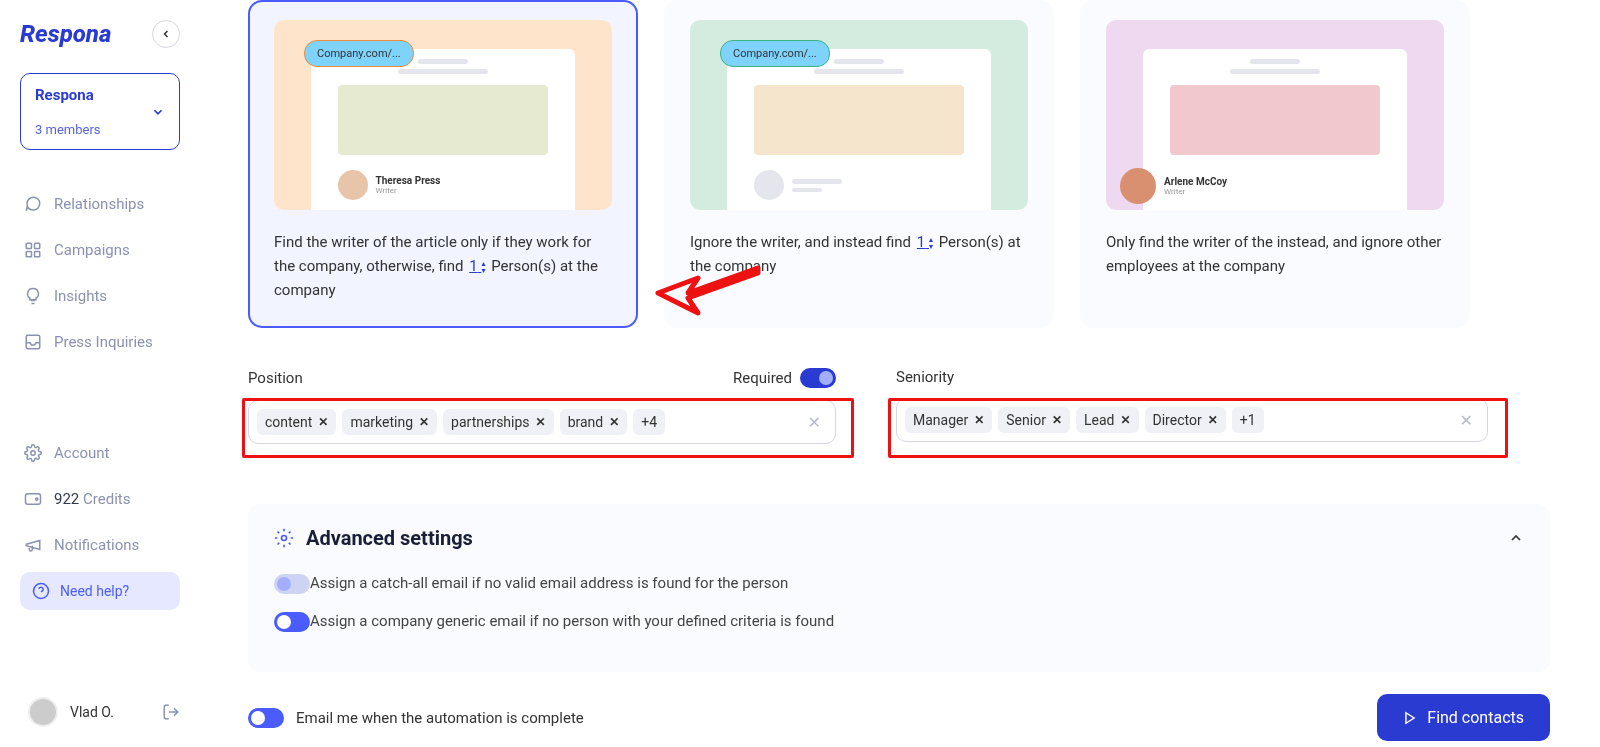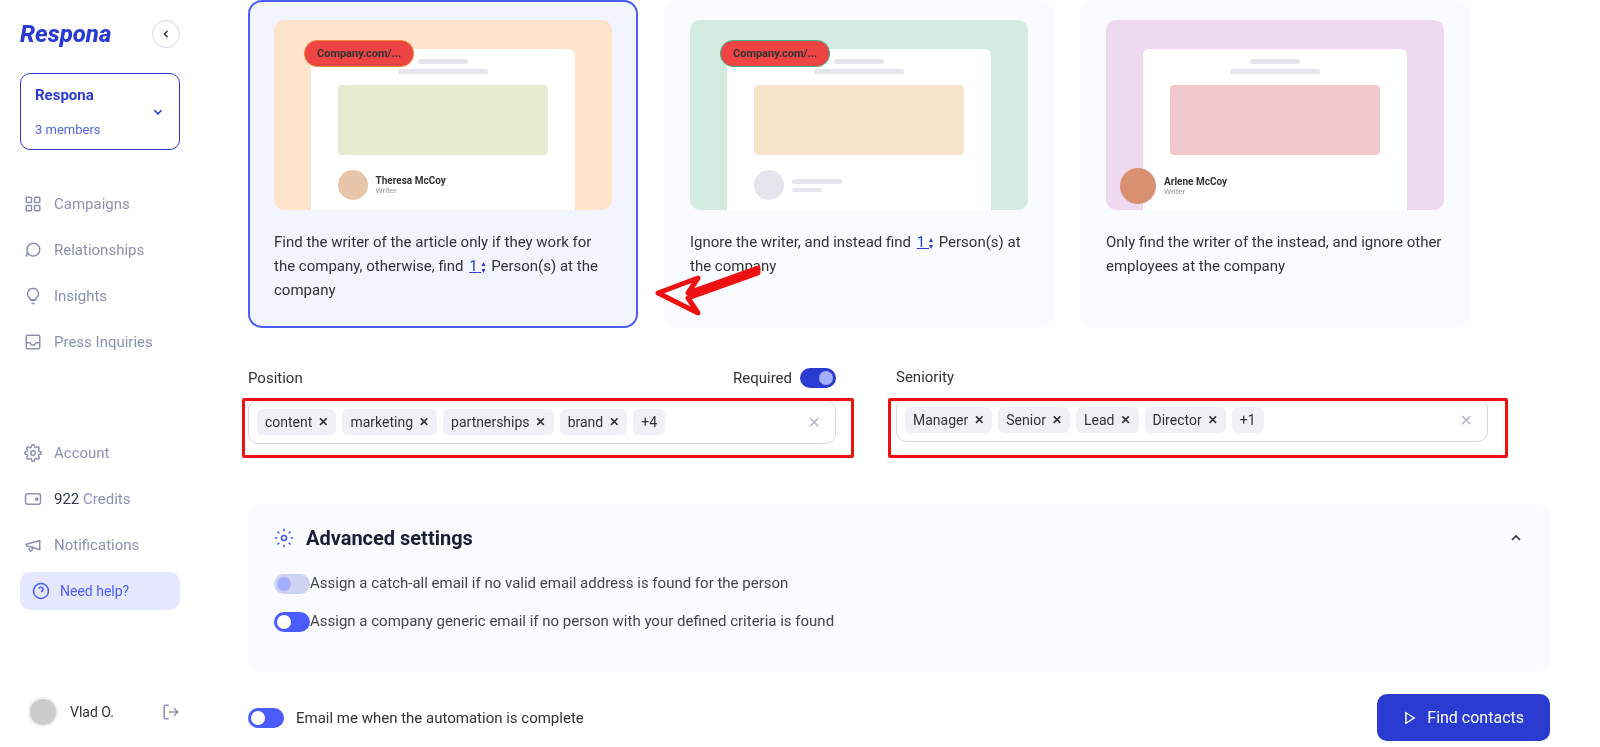--- a/index.html
+++ b/index.html
@@ -34,21 +34,21 @@
 .mini-page::after{content:"";position:absolute;top:20px;left:50%;transform:translateX(-50%);width:90px;height:5px;background:#e5e6ed;border-radius:3px}
 .mini-img{position:absolute;top:36px;left:10%;right:10%;height:70px;border-radius:4px}
 .c1 .mini-img{background:#e6ead0}
 .c2 .mini-img{background:#f4e5cc}
 .c3 .mini-img{background:#f2c8cf}
 .mini-auth{position:absolute;bottom:10px;left:10%;display:flex;align-items:center;gap:8px}
 .mini-av{width:30px;height:30px;border-radius:50%;background:#e8c4a8}
 .mini-name{font-size:10px;font-weight:700;color:#333}
 .mini-role{font-size:8px;color:#999}
 .c2 .mini-av{background:#e5e6ed}
-.url-tag{position:absolute;top:20px;left:30px;background:#ef4444;border-radius:13px;padding:6px 12px;font-size:11px;font-weight:700;z-index:2}
+.url-tag{position:absolute;top:20px;left:30px;background:#7dd3fc;border-radius:13px;padding:6px 12px;font-size:11px;font-weight:400;z-index:2}
 .c1 .url-tag{border:1.5px solid #f08c3a;color:#333}
 .c2 .url-tag{border:1.5px solid #3db388;color:#333}
 .card-text{font-size:15px;color:#333;line-height:1.6}
 .card-text .num-sel{color:#2a3bd1;text-decoration:underline;padding:0 2px}
 .arrow-svg{position:absolute;left:395px;top:253px;width:120px;height:70px}
 .filters{display:flex;gap:60px;align-items:flex-start}
 .filter-col{position:relative}
 .filter-head{display:flex;align-items:center;justify-content:space-between;margin-bottom:12px}
 .filter-label{font-size:15px;color:#333}
 .req-row{display:flex;align-items:center;gap:8px}
@@ -100,32 +100,32 @@
       <div class="ws-name">Respona</div>
       <div class="ws-sub">3 members</div>
     </div>
     <svg width="14" height="14" viewBox="0 0 24 24" fill="none" stroke="#2a3bd1" stroke-width="3">
         <path d="M6 9l6 6 6-6"></path>
       </svg>
   </div>
 
   <div class="nav-item">
     <svg viewBox="0 0 24 24" fill="none" stroke="currentColor" stroke-width="2">
+        <path d="M21 11.5a8.38 8.38 0 01-9 8.4 8.5 8.5 0 01-7.6-4.7L3 21l1.9-5.7a8.38 8.38 0 01-.9-3.8 8.5 8.5 0 018.5-8.5 8.38 8.38 0 018.5 8.5z"></path>
+      </svg>
+    <span>Relationships</span>
+  </div>
+  <div class="nav-item">
+    <svg viewBox="0 0 24 24" fill="none" stroke="currentColor" stroke-width="2">
         <rect x="3" y="3" width="7" height="7" rx="1"></rect>
         <rect x="14" y="3" width="7" height="7" rx="1"></rect>
         <rect x="3" y="14" width="7" height="7" rx="1"></rect>
         <rect x="14" y="14" width="7" height="7" rx="1"></rect>
       </svg>
     <span>Campaigns</span>
-  </div>
-  <div class="nav-item">
-    <svg viewBox="0 0 24 24" fill="none" stroke="currentColor" stroke-width="2">
-        <path d="M21 11.5a8.38 8.38 0 01-9 8.4 8.5 8.5 0 01-7.6-4.7L3 21l1.9-5.7a8.38 8.38 0 01-.9-3.8 8.5 8.5 0 018.5-8.5 8.38 8.38 0 018.5 8.5z"></path>
-      </svg>
-    <span>Relationships</span>
   </div>
   <div class="nav-item">
     <svg viewBox="0 0 24 24" fill="none" stroke="currentColor" stroke-width="2">
         <path d="M9 18h6M10 22h4M12 2a7 7 0 00-4 12.9V17h8v-2.1A7 7 0 0012 2z"></path>
       </svg>
     <span>Insights</span>
   </div>
   <div class="nav-item">
     <svg viewBox="0 0 24 24" fill="none" stroke="currentColor" stroke-width="2">
         <rect x="3" y="3" width="18" height="18" rx="2"></rect>
@@ -180,21 +180,21 @@
   <div class="cards">
 
     <div class="card sel c1">
       <div class="card-preview">
         <div class="url-tag">Company.com/...</div>
         <div class="mini-page">
           <div class="mini-img"></div>
           <div class="mini-auth">
             <div class="mini-av"></div>
             <div>
-              <div class="mini-name">Theresa McCoy</div>
+              <div class="mini-name">Theresa Press</div>
               <div class="mini-role">Writer</div>
             </div>
           </div>
         </div>
       </div>
       <div class="card-text">
         <span>Find the writer of the article only if they work for the company, otherwise, find </span><span class="num-sel"><span>1</span> <span class="stepper">
               <span>▴</span>
               <span>▾</span>
             </span></span><span> Person(s) at the company</span>

